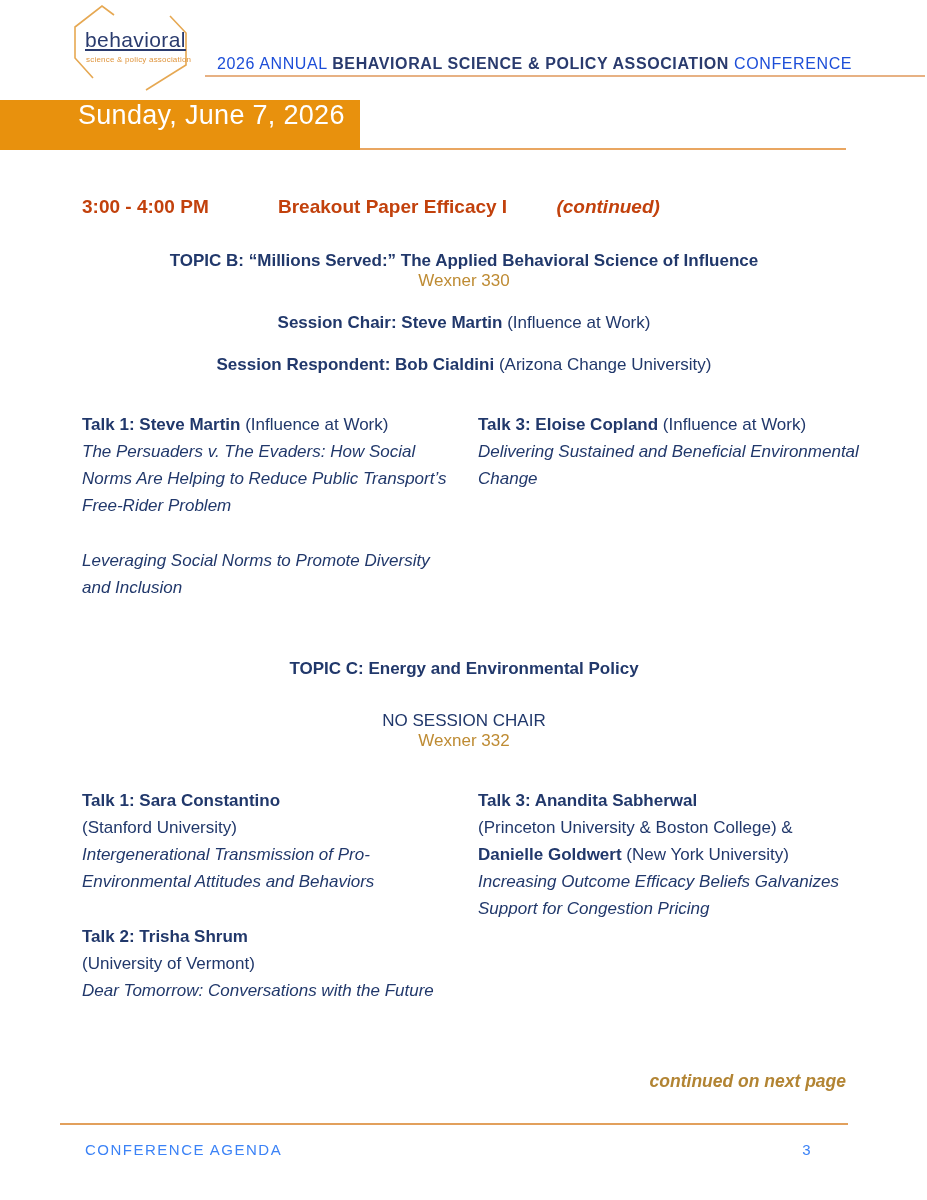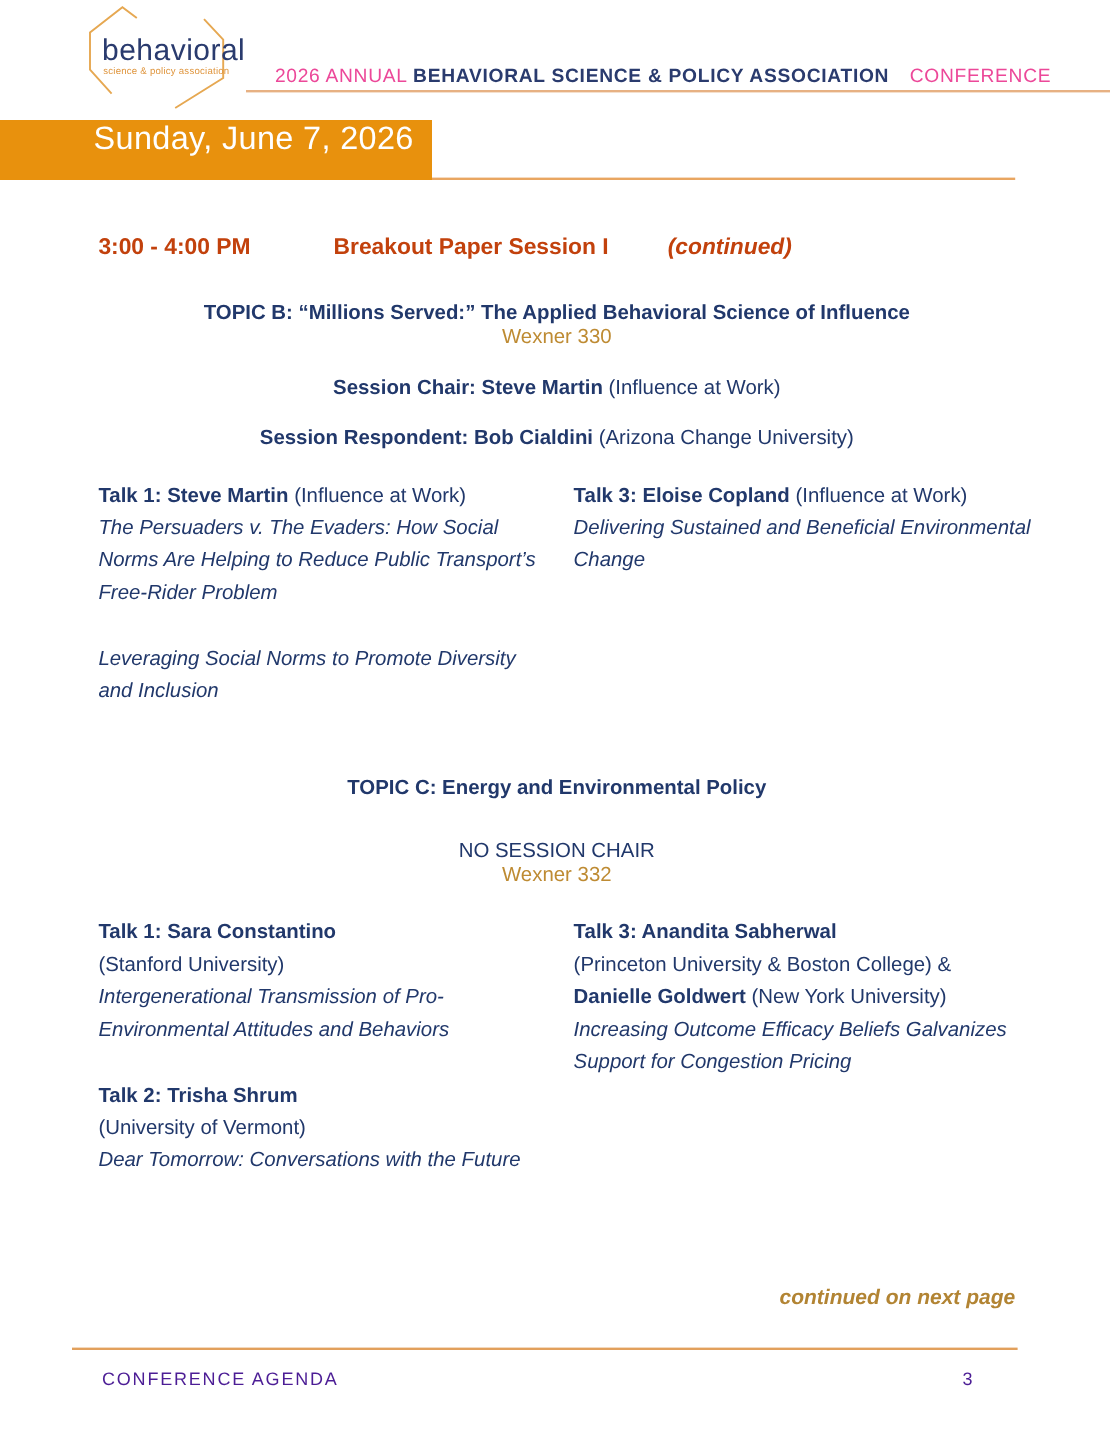--- a/index.html
+++ b/index.html
@@ -5,25 +5,25 @@
   * { margin:0; padding:0; box-sizing:border-box; }
   html,body { background:#ffffff; }
   body {
     width:927px; height:1200px; position:relative; overflow:hidden;
     font-family:"Liberation Sans", sans-serif; color:#21386B;
   }
 
   
   .logo { position:absolute; left:60px; top:2px; width:135px; height:94px; }
   .logo svg { position:absolute; left:0; top:0; }
-  .logo-name { position:absolute; left:25px; top:26px; font-size:25px; color:#2A3B6E; letter-spacing:.4px; }
+  .logo-name { position:absolute; left:25px; top:26px; font-size:21px; color:#2A3B6E; letter-spacing:.4px;text-decoration:underline; }
   .logo-tagline { position:absolute; left:26px; top:53px; font-size:8px; color:#DF943B; letter-spacing:.2px; white-space:pre; }
 
   .header-title { position:absolute; left:207px; top:37px; font-size:16px; letter-spacing:.6px; white-space:pre; }
-  .ht-muted { color:#ec4899;margin-left:12px; }
+  .ht-muted { color:#1d4ed8; }
   .ht-strong { color:#2A3B6E; font-weight:700; }
   .header-rule { position:absolute; left:205px; top:75px; width:720px; height:2px; background:#E7B183; }
 
   
   .banner { position:absolute; left:0; top:100px; width:360px; height:50px;
     background:#E8910D; display:flex; padding-left:78px; }
   .banner-date { color:#ffffff; font-size:27px; font-weight:500; letter-spacing:.3px; white-space:pre; }
   .banner-line { position:absolute; left:360px; top:148px; width:486px; height:2px; background:#E9A661; }
 
   
@@ -36,33 +36,33 @@
 
   .topic { text-align:center; }
   .topic-b { margin-top:33px; }
   .topic-c { margin-top:58px; }
   .topic-heading { font-size:17px; font-weight:700; white-space:pre; }
   .topic-room { font-size:17px; font-weight:500; color:#BE8B33; white-space:pre; }
   .topic-chairline { margin-top:22px; font-size:17px; white-space:pre; }
   .topic-note { margin-top:32px; font-size:17px; white-space:pre; }
   .bold { font-weight:700; }
 
-  .talks { margin-top:24px; display:grid; grid-template-columns:396px 1fr; text-align:left; }
+  .talks { margin-top:36px; display:grid; grid-template-columns:396px 1fr; text-align:left; }
   .talk { font-size:17px; line-height:27px; }
   .talk + .talk { margin-top:28px; }
   .talk-line { white-space:pre; }
   .talk-name { font-weight:700; }
   .talk-title { font-style:italic; white-space:pre; }
 
   
   .continued { position:absolute; right:81px; top:1071px; color:#B28433;
     font-style:italic; font-weight:600; font-size:17.5px; white-space:pre; }
   .footer-rule { position:absolute; left:60px; top:1123px; width:788px; height:2px; background:#E2A05C; }
   .footer-row { position:absolute; left:85px; top:1141px; width:727px;
-    display:flex; justify-content:space-between; color:#4c1d95; font-size:15px; letter-spacing:1.5px; }
+    display:flex; justify-content:space-between; color:#3b82f6; font-size:15px; letter-spacing:1.5px; }
 </style>
 </head>
 <body>
 
 <div class="logo">
   <svg width="135" height="94" viewBox="0 0 135 94">
     <polyline points="54,13 42,4 15,25 15,56 33,76" fill="none" stroke="#E6A852" stroke-width="1.6"></polyline>
     <polyline points="86,88 126,63 126,31 110,14" fill="none" stroke="#E6A852" stroke-width="1.6"></polyline>
   </svg>
   <div class="logo-name">behavioral</div>
@@ -76,21 +76,21 @@
 
 <div class="banner">
   <div class="banner-date">Sunday, June 7, 2026</div>
 </div>
 <div class="banner-line"></div>
 
 <div class="content">
 
   <div class="session-row">
     <div class="session-time">3:00 - 4:00 PM</div>
-    <div class="session-title"><span>Breakout Paper Session I</span><span class="session-note"> (continued)</span></div>
+    <div class="session-title"><span>Breakout Paper Efficacy I</span><span class="session-note"> (continued)</span></div>
   </div>
 
   <div class="topic topic-b">
     <div class="topic-heading">TOPIC B: “Millions Served:” The Applied Behavioral Science of Influence</div>
     <div class="topic-room">Wexner 330</div>
     <div class="topic-chairline"><span class="bold">Session Chair: Steve Martin</span><span> (Influence at Work)</span></div>
     <div class="topic-chairline"><span class="bold">Session Respondent: Bob Cialdini</span><span> (Arizona Change University)</span></div>
 
     <div class="talks">
       <div>

